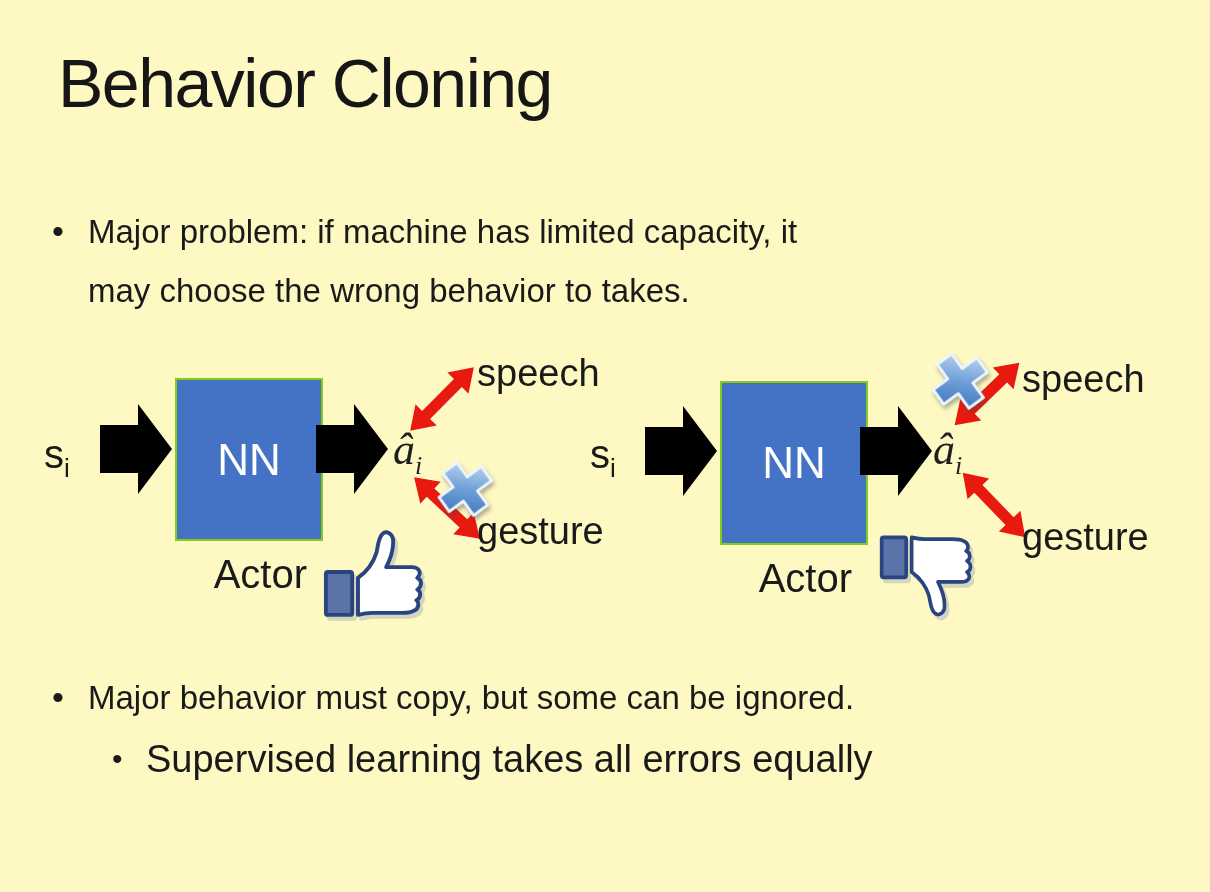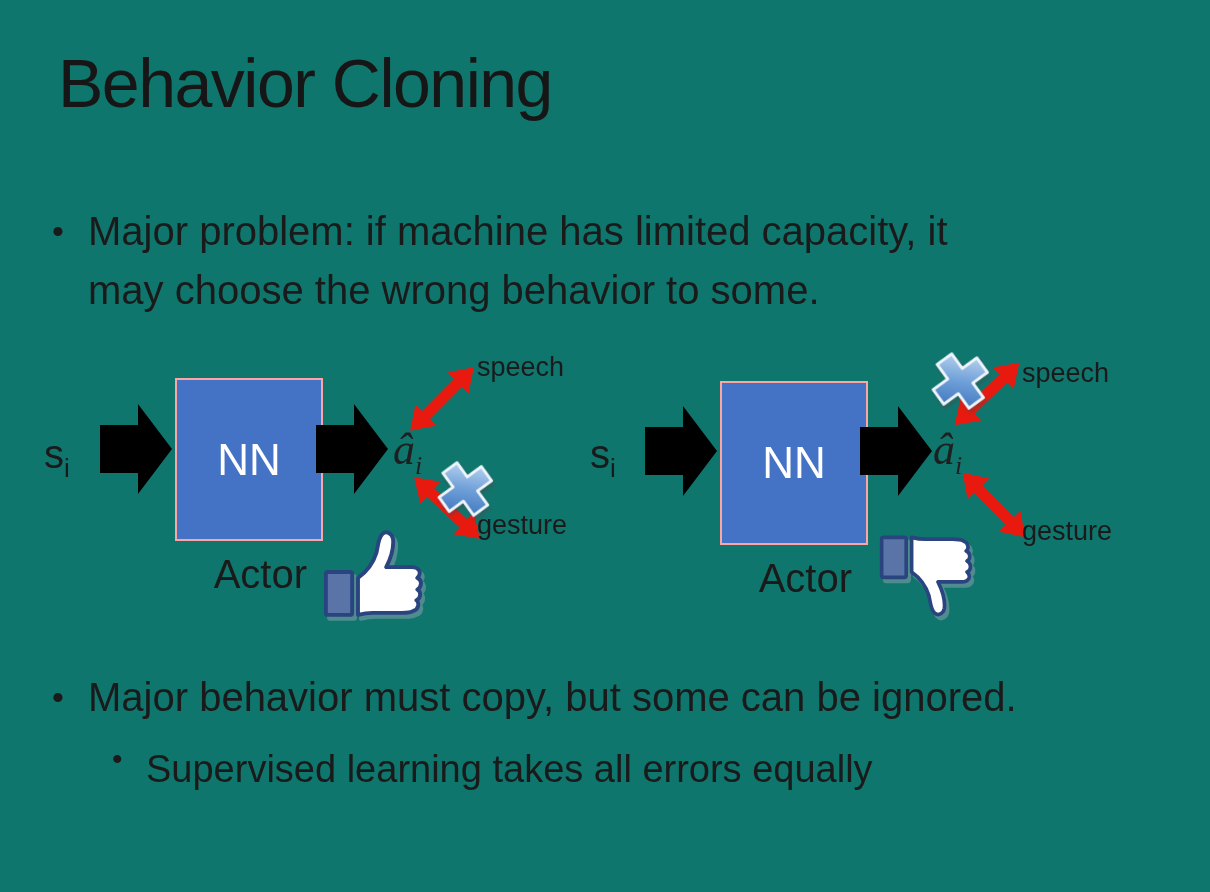--- a/index.html
+++ b/index.html
@@ -1,71 +1,71 @@
 <!DOCTYPE html>
 <html><head>
 <meta charset="utf-8">
 <style>
   * { margin:0; padding:0; box-sizing:border-box; }
   html,body { background:#ffffff; }
   .slide {
     position:relative; width:1210px; height:892px;
-    background:#0f766e; overflow:hidden;
+    background:#fef9c3; overflow:hidden;
     font-family:"Liberation Sans", sans-serif;
     color:#1a1a1a;
   }
   .abs { position:absolute; }
 
   .title {
     left:58px; top:44px;
     font-size:68px; font-weight:400; letter-spacing:-1.5px;
     color:#161616; white-space:nowrap;
   }
 
   .bullet-row { display:flex; white-space:nowrap; }
   .bullet-dot { font-size:34px; line-height:59px; width:36px; color:#1a1a1a; }
-  .bullet-text { font-size:40px; line-height:59px; color:#1a1a1a; }
+  .bullet-text { font-size:33px; line-height:59px; color:#1a1a1a; }
   .b1 { left:52px; top:202px; }
   .b1 .lines { display:flex; flex-direction:column; }
   .b2 { left:52px; top:668px; }
   .b3 { left:112px; top:731px; }
   .b3 .bullet-dot { font-size:30px; line-height:56px; width:34px; }
-  .b3 .bullet-text { font-size:38px; line-height:56px;margin-top:10px; }
+  .b3 .bullet-text { font-size:38px; line-height:56px; }
 
   .state-label { font-size:40px; white-space:nowrap; }
   .state-label sub, .out-label sub { font-size:26px; }
   .nn-box {
-    width:148px; background:#4472C4; border:2px solid #fca5a5;
+    width:148px; background:#4472C4; border:2px solid #84cc16;
     display:flex; align-items:center; justify-content:center;
   }
   .nn-box .nn-text { color:#ffffff; font-size:44px; }
   .actor-label { width:132px; text-align:right; font-size:40px; }
   .out-label {
     font-family:Liberation Serif, serif; font-style:italic;
     font-size:44px; color:#1f1f1f; white-space:nowrap;
   }
-  .action-label { font-size:27px; white-space:nowrap;text-align:right; }
+  .action-label { font-size:38px; white-space:nowrap;text-align:right; }
 
   .block-arrow svg, .dbl-arrow svg { display:block; }
   .dbl-arrow { transform-origin:center; }
   .cross-icon { filter:drop-shadow(2px 3px 2px rgba(70,70,70,0.45)); z-index:5; }
   .thumb-icon { filter:drop-shadow(3px 4px 0 rgba(160,168,185,0.45)); }
 </style>
 </head>
 <body>
 
 <div class="slide">
 
   <div class="abs title">Behavior Cloning</div>
 
   <div class="abs b1 bullet-row">
     <span class="bullet-dot">•</span>
     <span class="lines">
       <span class="bullet-text">Major problem: if machine has limited capacity, it</span>
-      <span class="bullet-text">may choose the wrong behavior to some.</span>
+      <span class="bullet-text">may choose the wrong behavior to takes.</span>
     </span>
   </div>
 
   <div class="abs state-label" style="left:44px; top:432px;">
     <span>s</span><sub>i</sub>
   </div>
 
   <div class="abs block-arrow" style="left:100px; top:400px;">
     <svg width="72" height="98" viewBox="0 0 72 98">
         <polygon points="0,25 38,25 38,4 72,49 38,94 38,73 0,73" fill="#000000"></polygon>

